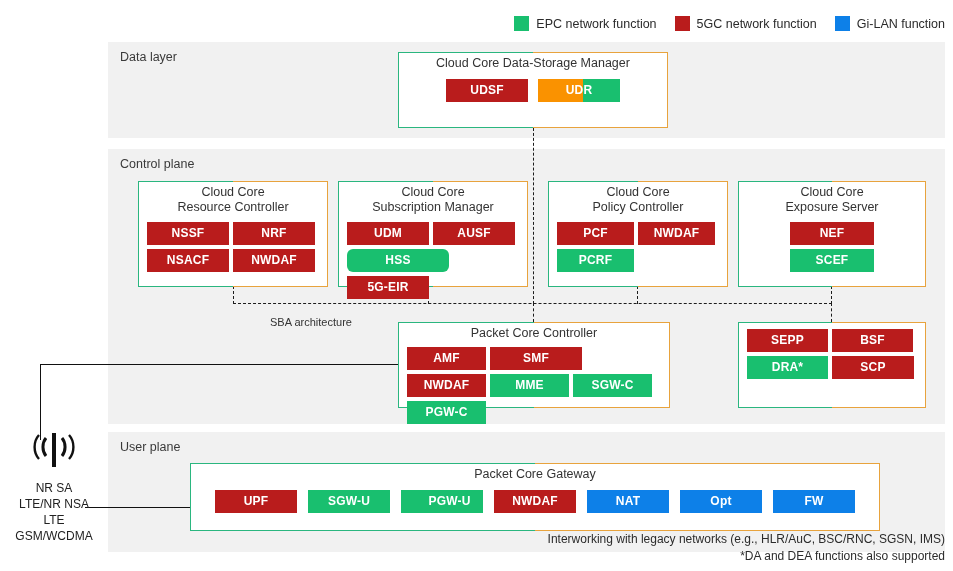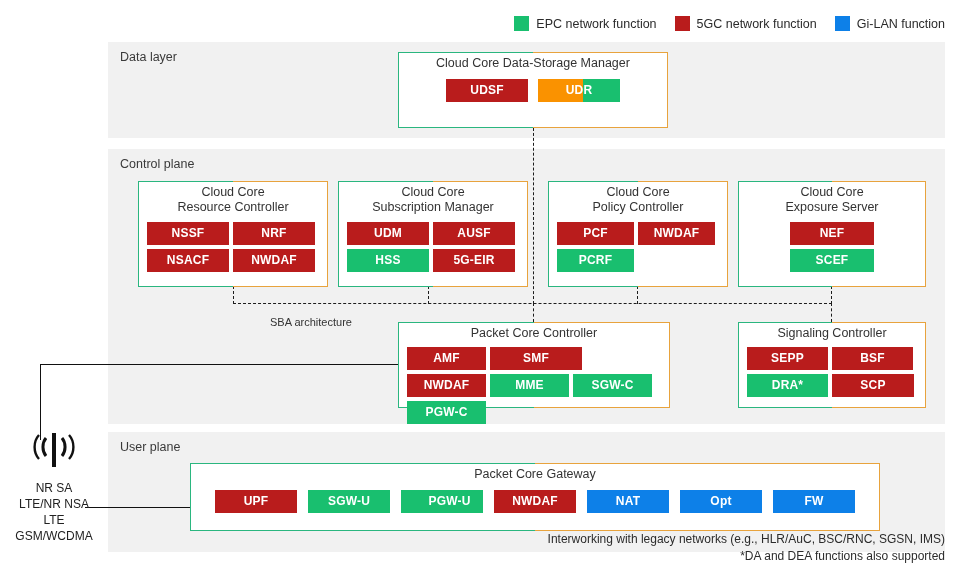--- a/index.html
+++ b/index.html
@@ -161,21 +161,21 @@
       <div class="fn gc5" style="width:82px;">NWDAF</div>
     </div>
   </div>
 
   <div class="group" style="left:338px; top:169px; width:190px; height:106px;">
     <div class="group-title">Cloud Core
 Subscription Manager</div>
     <div class="fn-grid" style="padding-top:7px;">
       <div class="fn gc5" style="width:82px;">UDM</div>
       <div class="fn gc5" style="width:82px;">AUSF</div>
-      <div class="fn epc" style="width:82px;">HSS</div>
+      <div class="fn epc" style="width:102px;border-radius:6px;">HSS</div>
       <div class="fn gc5" style="width:82px;">5G-EIR</div>
     </div>
   </div>
 
   <div class="group" style="left:548px; top:169px; width:180px; height:106px;">
     <div class="group-title">Cloud Core
 Policy Controller</div>
     <div class="fn-grid" style="padding-top:7px;">
       <div class="fn gc5" style="width:77px;">PCF</div>
       <div class="fn gc5" style="width:77px;">NWDAF</div>
@@ -198,21 +198,20 @@
       <div class="fn gc5" style="width:79px;">AMF</div>
       <div class="fn gc5" style="width:92px;">SMF</div>
       <div class="fn gc5" style="width:79px;">NWDAF</div>
       <div class="fn epc" style="width:79px;">MME</div>
       <div class="fn epc" style="width:79px;">SGW-C</div>
       <div class="fn epc" style="width:79px;">PGW-C</div>
     </div>
   </div>
 
   <div class="group" style="left:738px; top:310px; width:188px; height:86px;">
-    <div class="group-title">Signaling Controller</div>
     <div class="fn-grid" style="padding-top:6px;">
       <div class="fn gc5" style="width:81px;">SEPP</div>
       <div class="fn gc5" style="width:81px;">BSF</div>
       <div class="fn epc" style="width:81px;">DRA*</div>
       <div class="fn gc5" style="width:82px;">SCP</div>
     </div>
   </div>
 
   <div class="group" style="left:190px; top:451px; width:690px; height:68px;">
     <div class="group-title">Packet Core Gateway</div>

